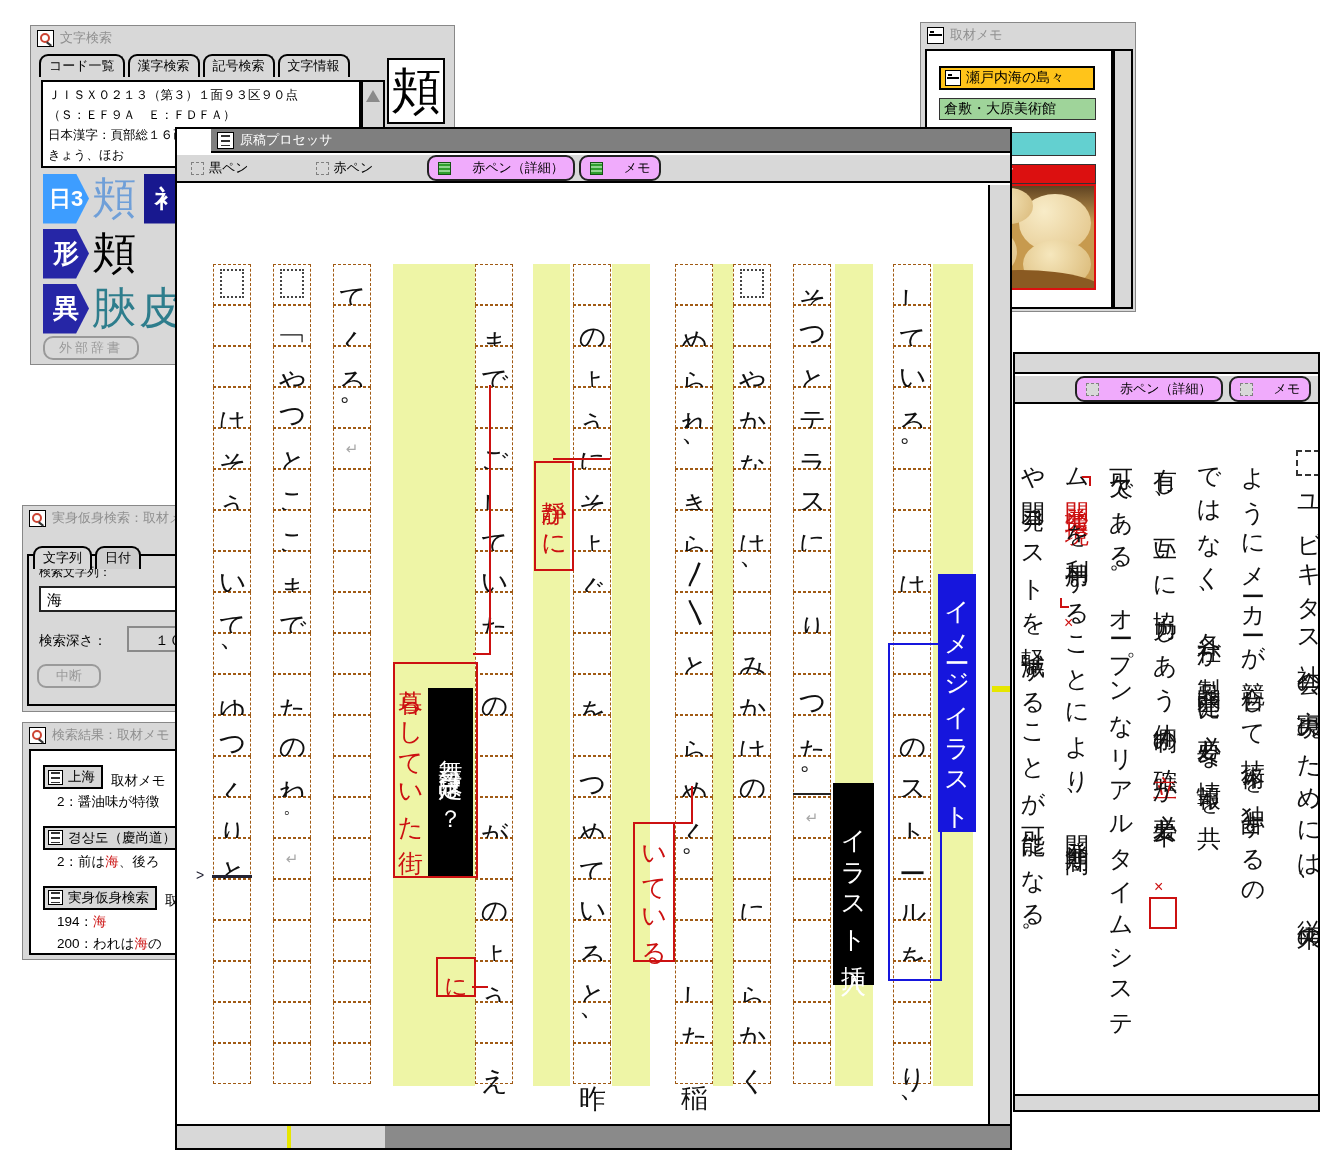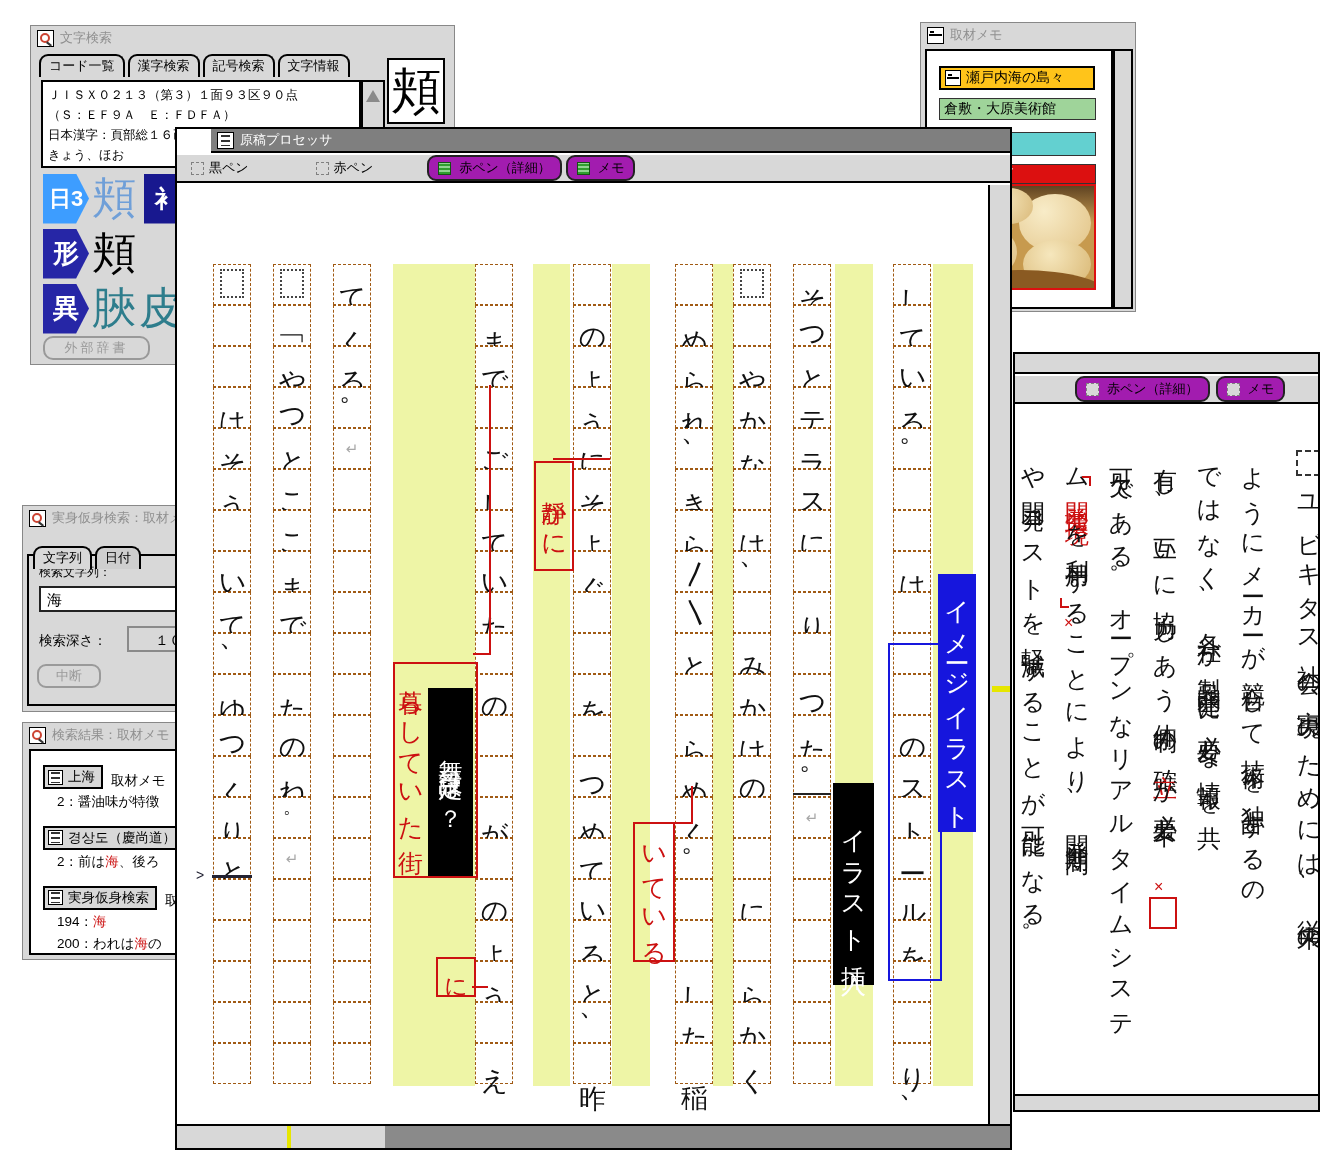--- a/index.html
+++ b/index.html
@@ -15,22 +15,22 @@
   .doclines{background-image:repeating-linear-gradient(180deg,#333 0 2px,rgba(0,0,0,0) 2px 5px);
             background-size:9px 11px;background-position:center;background-repeat:no-repeat;}
   .mag::before{content:"";position:absolute;left:2px;top:2px;width:6px;height:6px;border:2px solid #c43;border-radius:50%;}
   .mag::after{content:"";position:absolute;right:1px;bottom:1px;width:6px;height:2px;background:#333;transform:rotate(38deg);}
   .cab::before{content:"";position:absolute;left:1px;top:2px;right:1px;height:4px;border-bottom:2px solid #000;}
   .cab::after{content:"";position:absolute;left:2px;top:3px;width:4px;height:2px;background:#000;}
   .tab{border:2px solid #000;border-bottom:none;border-radius:9px 9px 0 0;padding:1px 8px 2px 8px;
        background:#d8d8d8;font-size:13px;display:inline-block;margin-right:3px;white-space:nowrap;}
   .pic{width:13px;height:13px;border:1px dashed #808080;background:#d8d8d8;box-sizing:border-box;flex:0 0 auto;}
   .pic.green{border:1px solid #145214;background:repeating-linear-gradient(0deg,#2f9e2f 0 2px,#8fd48f 2px 4px);}
-  .tbtn{border:2px solid #222;border-radius:9px;padding:2px 9px;background:#a21caf;
-        display:inline-flex;align-items:center;gap:8px;font-size:13px;white-space:nowrap;}
+  .tbtn{border:2px solid #222;border-radius:9px;padding:2px 9px;background:#f0abfc;
+        display:inline-flex;align-items:center;gap:21px;font-size:13px;white-space:nowrap;}
   .tflat{display:inline-flex;align-items:center;gap:5px;padding:2px 6px;font-size:13px;white-space:nowrap;}
   
   .gcol{position:absolute;width:38px;display:flex;flex-direction:column;z-index:2;}
   .gcell{width:38px;height:41px;border:1px dashed #a05a14;box-sizing:border-box;position:relative;background:#fff;}
   .gcell.hang{border:none;background:transparent;}
   .cv{position:absolute;left:50%;top:50%;transform:translate(-50%,-50%);writing-mode:vertical-rl;
       text-orientation:mixed;font-size:27px;line-height:1;font-family:"Liberation Serif",serif;color:#111;white-space:nowrap;}
   .cv.sm{font-size:18px;}
   .indbox{position:absolute;left:6px;top:4px;width:24px;height:29px;border:2px dotted #444;box-sizing:border-box;}
   .retmark{position:absolute;left:50%;top:50%;transform:translate(-50%,-50%);color:#a8a8a8;font-size:15px;}
@@ -94,21 +94,21 @@
         <div style="display: flex; align-items: center; height: 55px;">
           <div class="ctag" style="background: rgb(38, 38, 166); font-size: 26px;">形</div>
           <div class="ckan" style="color: rgb(0, 0, 0);">頬</div>
         </div>
         <div style="display: flex; align-items: center; height: 55px;">
           <div class="ctag" style="background: rgb(38, 38, 166); font-size: 26px;">異</div>
           <div class="ckan" style="color: rgb(46, 125, 140);">脥</div>
           <div class="ckan" style="color: rgb(46, 125, 140);">皮</div>
         </div>
       </div>
-    <button class="abs" style="left:12px;top:310px;width:107px;height:24px;border:2px solid #999;border-radius:10px;background:#d8d8d8;color:#9a9a9a;font-size:13px;letter-spacing:3px;">外部辞書</button>
+    <button class="abs" style="left:12px;top:310px;width:96px;height:24px;border:2px solid #999;border-radius:10px;background:#d8d8d8;color:#9a9a9a;font-size:13px;letter-spacing:3px;">外部辞書</button>
   </div>
 
   <div class="win" id="memo-win" style="left:920px;top:22px;width:216px;height:290px;background:#d8d8d8;border:1px solid #888;z-index:3;">
     <div class="titlebar t-inactive">
       <span class="iconbox cab"></span>
       <span>取材メモ</span>
     </div>
     <div class="abs" style="left:4px;top:26px;width:188px;height:260px;background:#fff;border:2px solid #000;">
       <div id="memo-items" class="abs" style="left:0;top:0;right:0;bottom:0;">
           <div class="memoitem" style="left: 12px; top: 15px; width: 156px; height: 24px; background: rgb(255, 196, 26); color: rgb(0, 0, 0); border: 2px solid rgb(0, 0, 0);">

